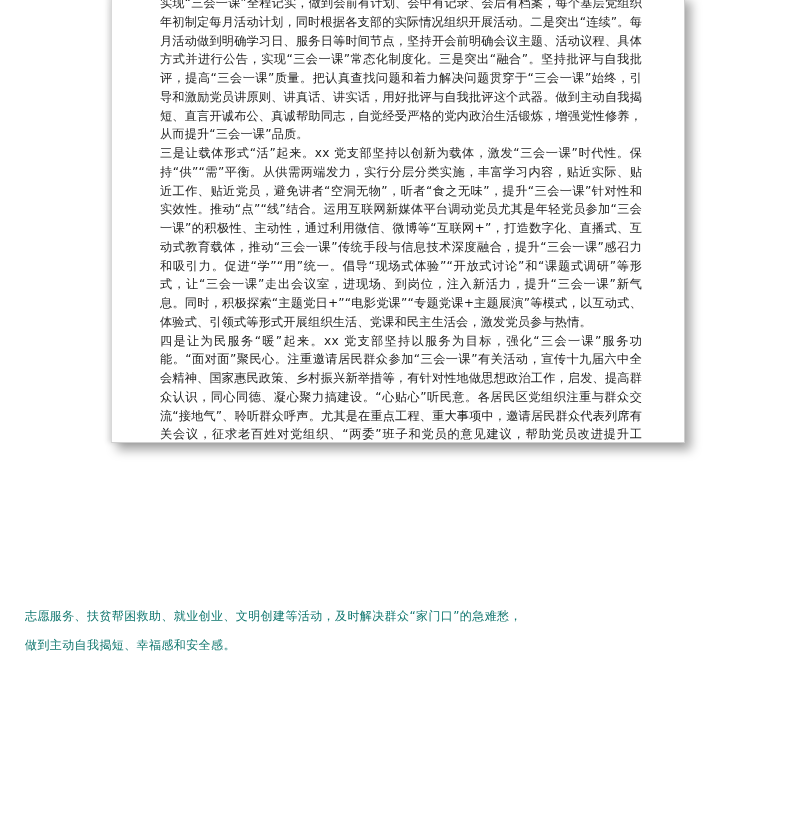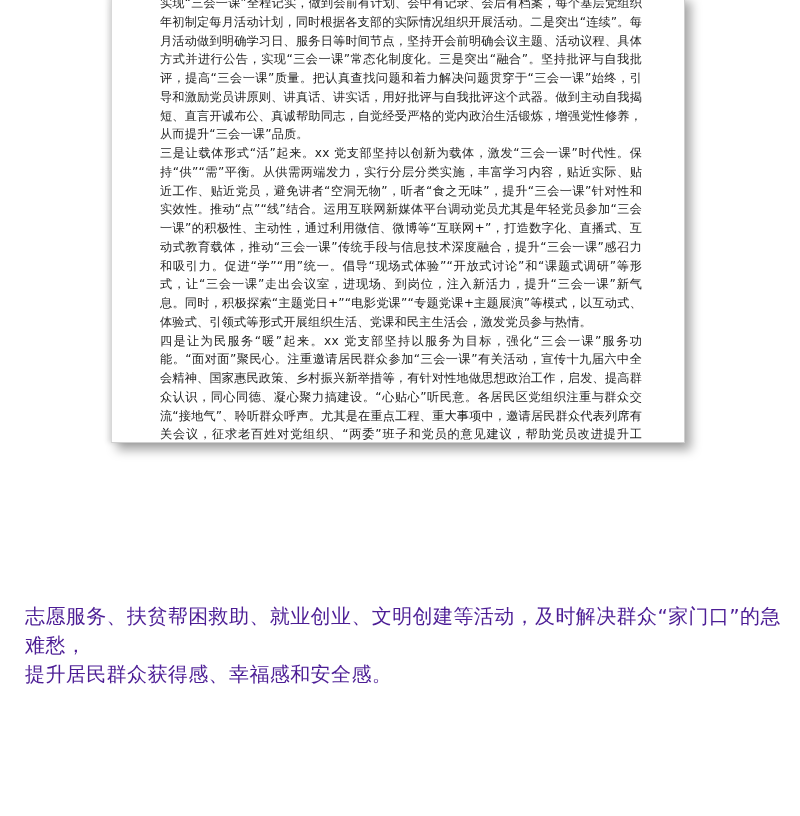--- a/index.html
+++ b/index.html
@@ -15,31 +15,31 @@
     overflow: hidden;
   }
   .page-text {
     position: absolute; left: 48px; top: 0px; width: 482px;
     font-size: 12.2px; line-height: 18.75px; color: #1e1e1e;
     letter-spacing: 0.15px;
   }
   .page-text p { margin: 0; text-align: justify; text-align-last: left; }
   .lower-text {
     position: absolute; left: 25px; top: 602px; width: 770px;
-    font-size: 20px; line-height: 29px; color: #4c1d95; letter-spacing: 0.4px;
+    font-size: 12px; line-height: 29px; color: #0f766e; letter-spacing: 0.4px;
   }
   .lower-text p { margin: 0; }
 </style>
 </head>
 <body>
 
 <div class="page">
   <div class="page-text">
     <p>实现“三会一课”全程记实，做到会前有计划、会中有记录、会后有档案，每个基层党组织年初制定每月活动计划，同时根据各支部的实际情况组织开展活动。二是突出“连续”。每月活动做到明确学习日、服务日等时间节点，坚持开会前明确会议主题、活动议程、具体方式并进行公告，实现“三会一课”常态化制度化。三是突出“融合”。坚持批评与自我批评，提高“三会一课”质量。把认真查找问题和着力解决问题贯穿于“三会一课”始终，引导和激励党员讲原则、讲真话、讲实话，用好批评与自我批评这个武器。做到主动自我揭短、直言开诚布公、真诚帮助同志，自觉经受严格的党内政治生活锻炼，增强党性修养，从而提升“三会一课”品质。</p>
     <p>三是让载体形式“活”起来。xx 党支部坚持以创新为载体，激发“三会一课”时代性。保持“供”“需”平衡。从供需两端发力，实行分层分类实施，丰富学习内容，贴近实际、贴近工作、贴近党员，避免讲者“空洞无物”，听者“食之无味”，提升“三会一课”针对性和实效性。推动“点”“线”结合。运用互联网新媒体平台调动党员尤其是年轻党员参加“三会一课”的积极性、主动性，通过利用微信、微博等“互联网+”，打造数字化、直播式、互动式教育载体，推动“三会一课”传统手段与信息技术深度融合，提升“三会一课”感召力和吸引力。促进“学”“用”统一。倡导“现场式体验”“开放式讨论”和“课题式调研”等形式，让“三会一课”走出会议室，进现场、到岗位，注入新活力，提升“三会一课”新气息。同时，积极探索“主题党日+”“电影党课”“专题党课+主题展演”等模式，以互动式、体验式、引领式等形式开展组织生活、党课和民主生活会，激发党员参与热情。</p>
     <p>四是让为民服务“暖”起来。xx 党支部坚持以服务为目标，强化“三会一课”服务功能。“面对面”聚民心。注重邀请居民群众参加“三会一课”有关活动，宣传十九届六中全会精神、国家惠民政策、乡村振兴新举措等，有针对性地做思想政治工作，启发、提高群众认识，同心同德、凝心聚力搞建设。“心贴心”听民意。各居民区党组织注重与群众交流“接地气”、聆听群众呼声。尤其是在重点工程、重大事项中，邀请居民群众代表列席有关会议，征求老百姓对党组织、“两委”班子和党员的意见建议，帮助党员改进提升工作。“实打实”解民难。注重与群众的生活相对接，把“三会一课”制度融入群众需求、群众关切。通过开展主题党日活动、党员</p>
   </div>
 </div>
 
 <div class="lower-text">
   <p>志愿服务、扶贫帮困救助、就业创业、文明创建等活动，及时解决群众“家门口”的急难愁，</p>
-  <p>提升居民群众获得感、幸福感和安全感。</p>
+  <p>做到主动自我揭短、幸福感和安全感。</p>
 </div>
 
 </body></html>

